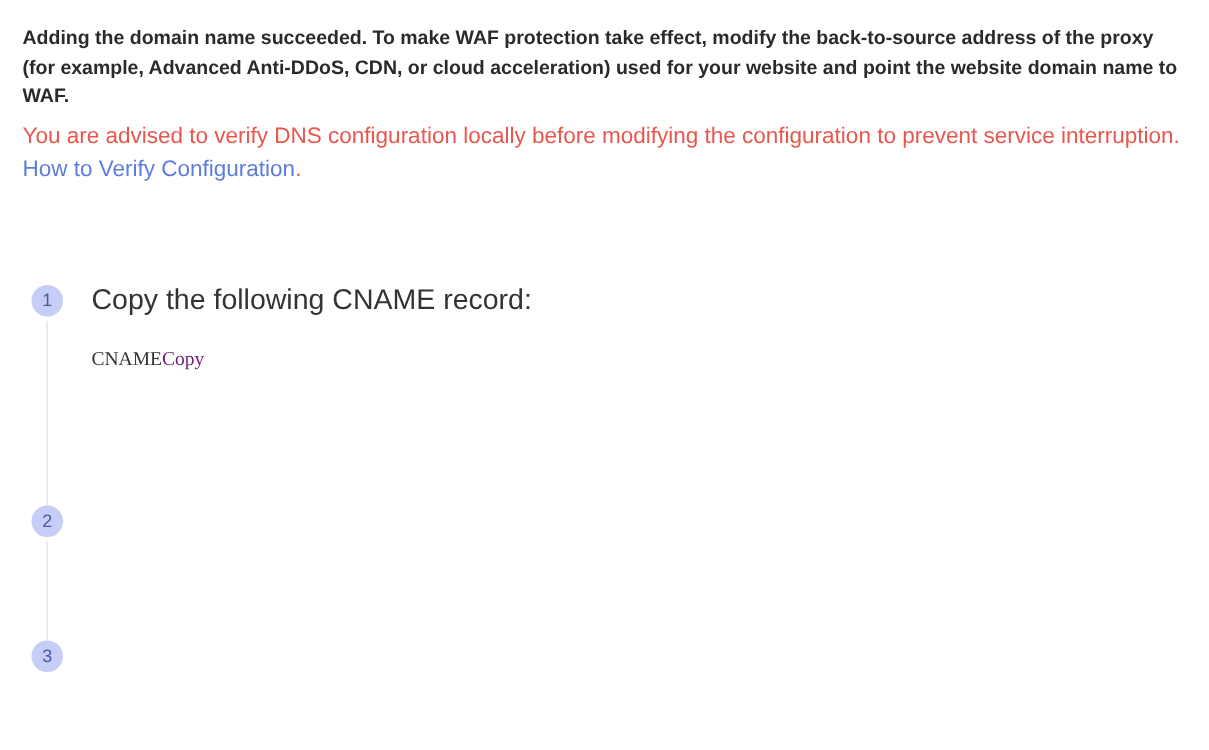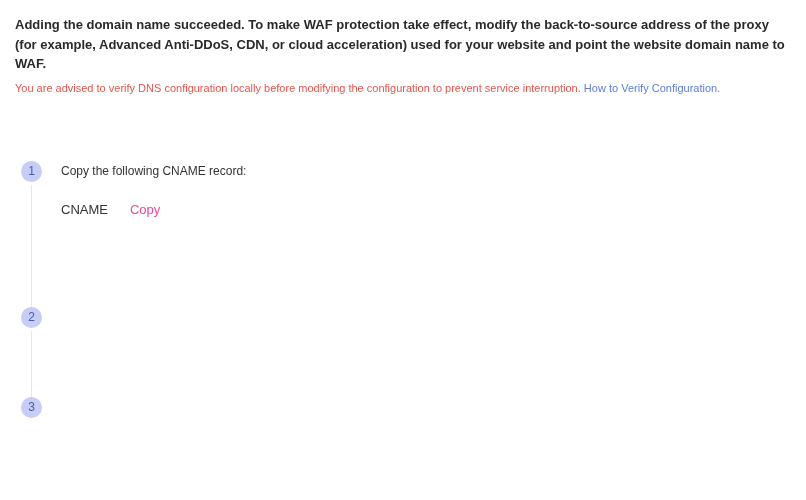--- a/index.html
+++ b/index.html
@@ -13,21 +13,21 @@
   }
   .heading {
     font-weight: 700;
     color: #2a2a2a;
     line-height: 1.5;
     margin-bottom: 6px;
     font-size: 13px;
   }
   .warn-row {
     color: #e9564d;
-    font-size: 11px;
+    font-size: 15px;
     line-height: 1.5;
   }
   .warn-row a {
     color: #5e7ce0;
     text-decoration: none;
     cursor: pointer;
   }
   .steps {
     margin-top: 65px;
     margin-left: 6px;
@@ -56,34 +56,34 @@
     width: 21px; height: 21px;
     border-radius: 50%;
     background: #c6cdf7;
     color: #4e5a9c;
     font-size: 12px;
     line-height: 21px;
     text-align: center;
     font-weight: 500;
   }
   .step-title {
-    font-size: 12px;
+    font-size: 19px;
     color: #333;
     line-height: 21px;
   }
   .cname-row {
     margin-top: 20px;
     display: flex;
-    gap: 22px;
     font-size: 13px;
+    font-family: Liberation Serif, serif;
   }
   .cname-label { color: #333; }
   .cname-value { color: #333; }
   .copy-link {
-    color: #ec4899;
+    color: #701a75;
     cursor: pointer;
   }
 </style>
 </head>
 <body>
 
 <div class="heading">Adding the domain name succeeded. To make WAF protection take effect, modify the back-to-source address of the proxy (for example, Advanced Anti-DDoS, CDN, or cloud acceleration) used for your website and point the website domain name to WAF.</div>
 
 <div class="warn-row">
   <span>You are advised to verify DNS configuration locally before modifying the configuration to prevent service interruption. </span><a>How to Verify Configuration</a><span>.</span>

